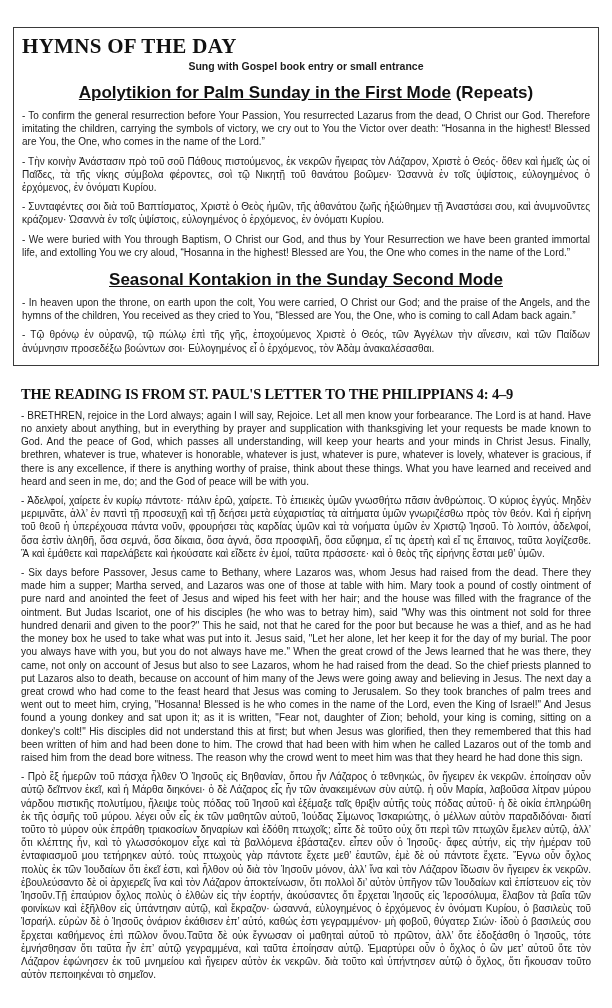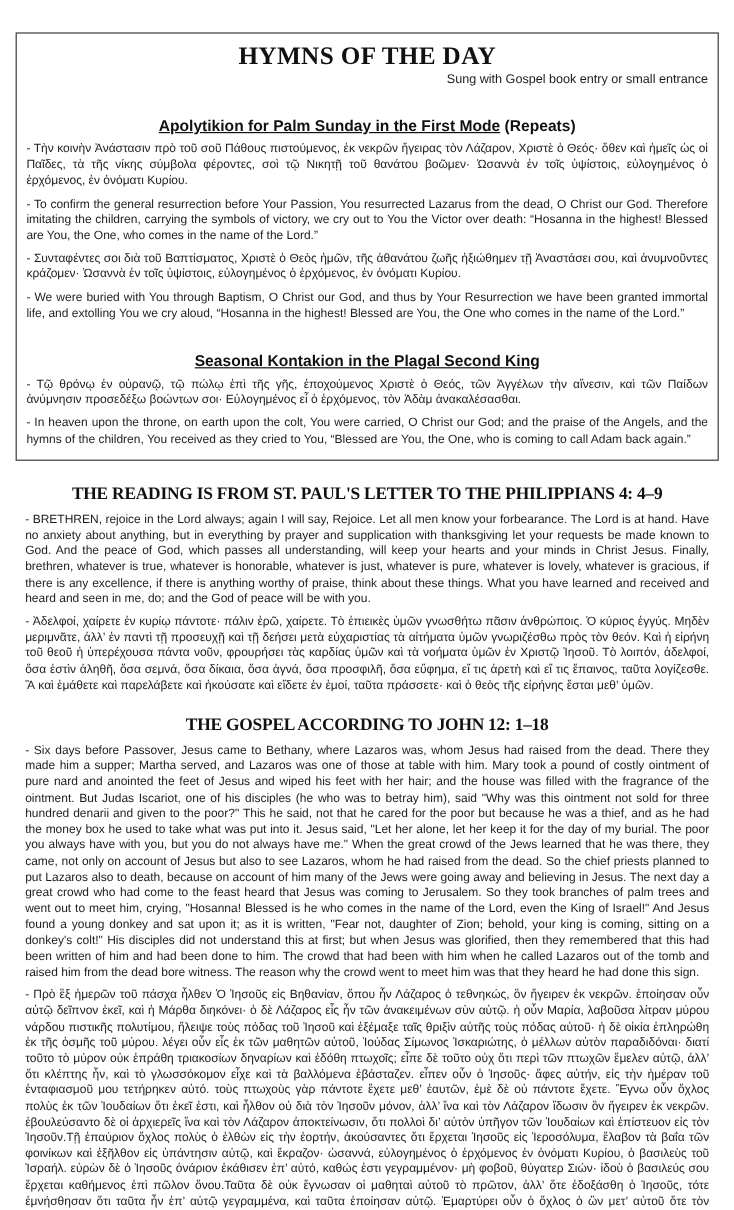--- a/index.html
+++ b/index.html
@@ -23,95 +23,93 @@
   }
   .hymns-box {
     border: 1.5px solid #3a3a3a;
     padding: 4px 8px 10px 8px;
   }
   .doc-title {
     font-family: "Liberation Serif", "DejaVu Serif", serif;
     font-size: 21px;
     font-weight: bold;
     letter-spacing: 0.3px;
-    text-align: center;
     margin: 2px 0 0 0;
     color: #111;
   }
   .doc-subtitle {
     font-size: 10.5px;
-    text-align: right;
+    text-align: center;
     margin-top: 1px;
+    font-weight: bold;
   }
   .mode-heading {
-    font-size: 13px;
+    font-size: 17px;
     font-weight: bold;
     text-align: center;
-    margin-top: 25px;
+    margin-top: 11px;
     color: #111;
   }
   .mode-heading .u {
     text-decoration: underline;
   }
   p.body-text {
     font-size: 10px;
     line-height: 13.2px;
     text-align: justify;
     margin: 6px 0 0 0;
   }
   .reading {
     padding: 0 8px;
   }
   .reading-heading {
     font-family: "Liberation Serif", "DejaVu Serif", serif;
     font-size: 14.5px;
     font-weight: bold;
     letter-spacing: -0.2px;
-    text-align: center;
     margin: 18px 0 4px 0;
     color: #111;
   }
   .spacer-after-box {
     height: 2px;
   }
 </style>
 </head>
 <body>
 
 <div class="page">
 
   <div class="hymns-box">
     <h1 class="doc-title">HYMNS OF THE DAY</h1>
     <div class="doc-subtitle">Sung with Gospel book entry or small entrance</div>
 
     <div class="hymn-section">
       <div class="mode-heading"><span class="u">Apolytikion for Palm Sunday in the First Mode</span><span> (Repeats)</span></div>
+      <p class="body-text">- To confirm the general resurrection before Your Passion, You resurrected Lazarus from the dead, O Christ our God. Therefore imitating the children, carrying the symbols of victory, we cry out to You the Victor over death: “Hosanna in the highest! Blessed are You, the One, who comes in the name of the Lord.”</p>
       <p class="body-text">- Τὴν κοινὴν Ἀνάστασιν πρὸ τοῦ σοῦ Πάθους πιστούμενος, ἐκ νεκρῶν ἤγειρας τὸν Λάζαρον, Χριστὲ ὁ Θεός· ὅθεν καὶ ἡμεῖς ὡς οἱ Παῖδες, τὰ τῆς νίκης σύμβολα φέροντες, σοὶ τῷ Νικητῇ τοῦ θανάτου βοῶμεν· Ὡσαννὰ ἐν τοῖς ὑψίστοις, εὐλογημένος ὁ ἐρχόμενος, ἐν ὀνόματι Κυρίου.</p>
-      <p class="body-text">- To confirm the general resurrection before Your Passion, You resurrected Lazarus from the dead, O Christ our God. Therefore imitating the children, carrying the symbols of victory, we cry out to You the Victor over death: “Hosanna in the highest! Blessed are You, the One, who comes in the name of the Lord.”</p>
     </div>
 
     <div class="hymn-section">
       <p class="body-text">- Συνταφέντες σοι διὰ τοῦ Βαπτίσματος, Χριστὲ ὁ Θεὸς ἡμῶν, τῆς ἀθανάτου ζωῆς ἠξιώθημεν τῇ Ἀναστάσει σου, καὶ ἀνυμνοῦντες κράζομεν· Ὡσαννὰ ἐν τοῖς ὑψίστοις, εὐλογημένος ὁ ἐρχόμενος, ἐν ὀνόματι Κυρίου.</p>
       <p class="body-text">- We were buried with You through Baptism, O Christ our God, and thus by Your Resurrection we have been granted immortal life, and extolling You we cry aloud, “Hosanna in the highest! Blessed are You, the One who comes in the name of the Lord.”</p>
     </div>
 
     <div class="hymn-section">
-      <div class="mode-heading"><span class="u">Seasonal Kontakion in the Plagal Second King</span><span></span></div>
+      <div class="mode-heading"><span class="u">Seasonal Kontakion in the Sunday Second Mode</span><span></span></div>
+      <p class="body-text">- In heaven upon the throne, on earth upon the colt, You were carried, O Christ our God; and the praise of the Angels, and the hymns of the children, You received as they cried to You, “Blessed are You, the One, who is coming to call Adam back again.”</p>
       <p class="body-text">- Τῷ θρόνῳ ἐν οὐρανῷ, τῷ πώλῳ ἐπὶ τῆς γῆς, ἐποχούμενος Χριστὲ ὁ Θεός, τῶν Ἀγγέλων τὴν αἴνεσιν, καὶ τῶν Παίδων ἀνύμνησιν προσεδέξω βοώντων σοι· Εὐλογημένος εἶ ὁ ἐρχόμενος, τὸν Ἀδὰμ ἀνακαλέσασθαι.</p>
-      <p class="body-text">- In heaven upon the throne, on earth upon the colt, You were carried, O Christ our God; and the praise of the Angels, and the hymns of the children, You received as they cried to You, “Blessed are You, the One, who is coming to call Adam back again.”</p>
     </div>
   </div>
 
   <div class="spacer-after-box"></div>
 
   <div class="reading">
     <h2 class="reading-heading">THE READING IS FROM ST. PAUL'S LETTER TO THE PHILIPPIANS 4: 4–9</h2>
     <p class="body-text">- BRETHREN, rejoice in the Lord always; again I will say, Rejoice. Let all men know your forbearance. The Lord is at hand. Have no anxiety about anything, but in everything by prayer and supplication with thanksgiving let your requests be made known to God. And the peace of God, which passes all understanding, will keep your hearts and your minds in Christ Jesus. Finally, brethren, whatever is true, whatever is honorable, whatever is just, whatever is pure, whatever is lovely, whatever is gracious, if there is any excellence, if there is anything worthy of praise, think about these things. What you have learned and received and heard and seen in me, do; and the God of peace will be with you.</p>
     <p class="body-text">- Ἀδελφοί, χαίρετε ἐν κυρίῳ πάντοτε· πάλιν ἐρῶ, χαίρετε. Τὸ ἐπιεικὲς ὑμῶν γνωσθήτω πᾶσιν ἀνθρώποις. Ὁ κύριος ἐγγύς. Μηδὲν μεριμνᾶτε, ἀλλ’ ἐν παντὶ τῇ προσευχῇ καὶ τῇ δεήσει μετὰ εὐχαριστίας τὰ αἰτήματα ὑμῶν γνωριζέσθω πρὸς τὸν θεόν. Καὶ ἡ εἰρήνη τοῦ θεοῦ ἡ ὑπερέχουσα πάντα νοῦν, φρουρήσει τὰς καρδίας ὑμῶν καὶ τὰ νοήματα ὑμῶν ἐν Χριστῷ Ἰησοῦ. Τὸ λοιπόν, ἀδελφοί, ὅσα ἐστὶν ἀληθῆ, ὅσα σεμνά, ὅσα δίκαια, ὅσα ἁγνά, ὅσα προσφιλῆ, ὅσα εὔφημα, εἴ τις ἀρετὴ καὶ εἴ τις ἔπαινος, ταῦτα λογίζεσθε. Ἃ καὶ ἐμάθετε καὶ παρελάβετε καὶ ἠκούσατε καὶ εἴδετε ἐν ἐμοί, ταῦτα πράσσετε· καὶ ὁ θεὸς τῆς εἰρήνης ἔσται μεθ’ ὑμῶν.</p>
   </div>
 
   <div class="reading">
-    <h2 class="reading-heading">THE GOSPEL ACCORDING TO JOHN 12: 1–18</h2>
     <p class="body-text">- Six days before Passover, Jesus came to Bethany, where Lazaros was, whom Jesus had raised from the dead. There they made him a supper; Martha served, and Lazaros was one of those at table with him. Mary took a pound of costly ointment of pure nard and anointed the feet of Jesus and wiped his feet with her hair; and the house was filled with the fragrance of the ointment. But Judas Iscariot, one of his disciples (he who was to betray him), said "Why was this ointment not sold for three hundred denarii and given to the poor?" This he said, not that he cared for the poor but because he was a thief, and as he had the money box he used to take what was put into it. Jesus said, "Let her alone, let her keep it for the day of my burial. The poor you always have with you, but you do not always have me." When the great crowd of the Jews learned that he was there, they came, not only on account of Jesus but also to see Lazaros, whom he had raised from the dead. So the chief priests planned to put Lazaros also to death, because on account of him many of the Jews were going away and believing in Jesus. The next day a great crowd who had come to the feast heard that Jesus was coming to Jerusalem. So they took branches of palm trees and went out to meet him, crying, "Hosanna! Blessed is he who comes in the name of the Lord, even the King of Israel!" And Jesus found a young donkey and sat upon it; as it is written, "Fear not, daughter of Zion; behold, your king is coming, sitting on a donkey's colt!" His disciples did not understand this at first; but when Jesus was glorified, then they remembered that this had been written of him and had been done to him. The crowd that had been with him when he called Lazaros out of the tomb and raised him from the dead bore witness. The reason why the crowd went to meet him was that they heard he had done this sign.</p>
     <p class="body-text">- Πρὸ ἓξ ἡμερῶν τοῦ πάσχα ἦλθεν Ὁ Ἰησοῦς εἰς Βηθανίαν, ὅπου ἦν Λάζαρος ὁ τεθνηκώς, ὃν ἤγειρεν ἐκ νεκρῶν. ἐποίησαν οὖν αὐτῷ δεῖπνον ἐκεῖ, καὶ ἡ Μάρθα διηκόνει· ὁ δὲ Λάζαρος εἷς ἦν τῶν ἀνακειμένων σὺν αὐτῷ. ἡ οὖν Μαρία, λαβοῦσα λίτραν μύρου νάρδου πιστικῆς πολυτίμου, ἤλειψε τοὺς πόδας τοῦ Ἰησοῦ καὶ ἐξέμαξε ταῖς θριξὶν αὐτῆς τοὺς πόδας αὐτοῦ· ἡ δὲ οἰκία ἐπληρώθη ἐκ τῆς ὀσμῆς τοῦ μύρου. λέγει οὖν εἷς ἐκ τῶν μαθητῶν αὐτοῦ, Ἰούδας Σίμωνος Ἰσκαριώτης, ὁ μέλλων αὐτὸν παραδιδόναι· διατί τοῦτο τὸ μύρον οὐκ ἐπράθη τριακοσίων δηναρίων καὶ ἐδόθη πτωχοῖς; εἶπε δὲ τοῦτο οὐχ ὅτι περὶ τῶν πτωχῶν ἔμελεν αὐτῷ, ἀλλ’ ὅτι κλέπτης ἦν, καὶ τὸ γλωσσόκομον εἶχε καὶ τὰ βαλλόμενα ἐβάσταζεν. εἶπεν οὖν ὁ Ἰησοῦς· ἄφες αὐτήν, εἰς τὴν ἡμέραν τοῦ ἐνταφιασμοῦ μου τετήρηκεν αὐτό. τοὺς πτωχοὺς γὰρ πάντοτε ἔχετε μεθ’ ἑαυτῶν, ἐμὲ δὲ οὐ πάντοτε ἔχετε. Ἔγνω οὖν ὄχλος πολὺς ἐκ τῶν Ἰουδαίων ὅτι ἐκεῖ ἐστι, καὶ ἦλθον οὐ διὰ τὸν Ἰησοῦν μόνον, ἀλλ’ ἵνα καὶ τὸν Λάζαρον ἴδωσιν ὃν ἤγειρεν ἐκ νεκρῶν. ἐβουλεύσαντο δὲ οἱ ἀρχιερεῖς ἵνα καὶ τὸν Λάζαρον ἀποκτείνωσιν, ὅτι πολλοὶ δι’ αὐτὸν ὑπῆγον τῶν Ἰουδαίων καὶ ἐπίστευον εἰς τὸν Ἰησοῦν.Τῇ ἐπαύριον ὄχλος πολὺς ὁ ἐλθὼν εἰς τὴν ἑορτήν, ἀκούσαντες ὅτι ἔρχεται Ἰησοῦς εἰς Ἱεροσόλυμα, ἔλαβον τὰ βαΐα τῶν φοινίκων καὶ ἐξῆλθον εἰς ὑπάντησιν αὐτῷ, καὶ ἔκραζον· ὡσαννά, εὐλογημένος ὁ ἐρχόμενος ἐν ὀνόματι Κυρίου, ὁ βασιλεὺς τοῦ Ἰσραήλ. εὑρὼν δὲ ὁ Ἰησοῦς ὀνάριον ἐκάθισεν ἐπ’ αὐτό, καθώς ἐστι γεγραμμένον· μὴ φοβοῦ, θύγατερ Σιών· ἰδοὺ ὁ βασιλεύς σου ἔρχεται καθήμενος ἐπὶ πῶλον ὄνου.Ταῦτα δὲ οὐκ ἔγνωσαν οἱ μαθηταὶ αὐτοῦ τὸ πρῶτον, ἀλλ’ ὅτε ἐδοξάσθη ὁ Ἰησοῦς, τότε ἐμνήσθησαν ὅτι ταῦτα ἦν ἐπ’ αὐτῷ γεγραμμένα, καὶ ταῦτα ἐποίησαν αὐτῷ. Ἐμαρτύρει οὖν ὁ ὄχλος ὁ ὢν μετ’ αὐτοῦ ὅτε τὸν Λάζαρον ἐφώνησεν ἐκ τοῦ μνημείου καὶ ἤγειρεν αὐτὸν ἐκ νεκρῶν. διὰ τοῦτο καὶ ὑπήντησεν αὐτῷ ὁ ὄχλος, ὅτι ἤκουσαν τοῦτο αὐτὸν πεποιηκέναι τὸ σημεῖον.</p>
   </div>
 
 </div>
 
 </body></html>

